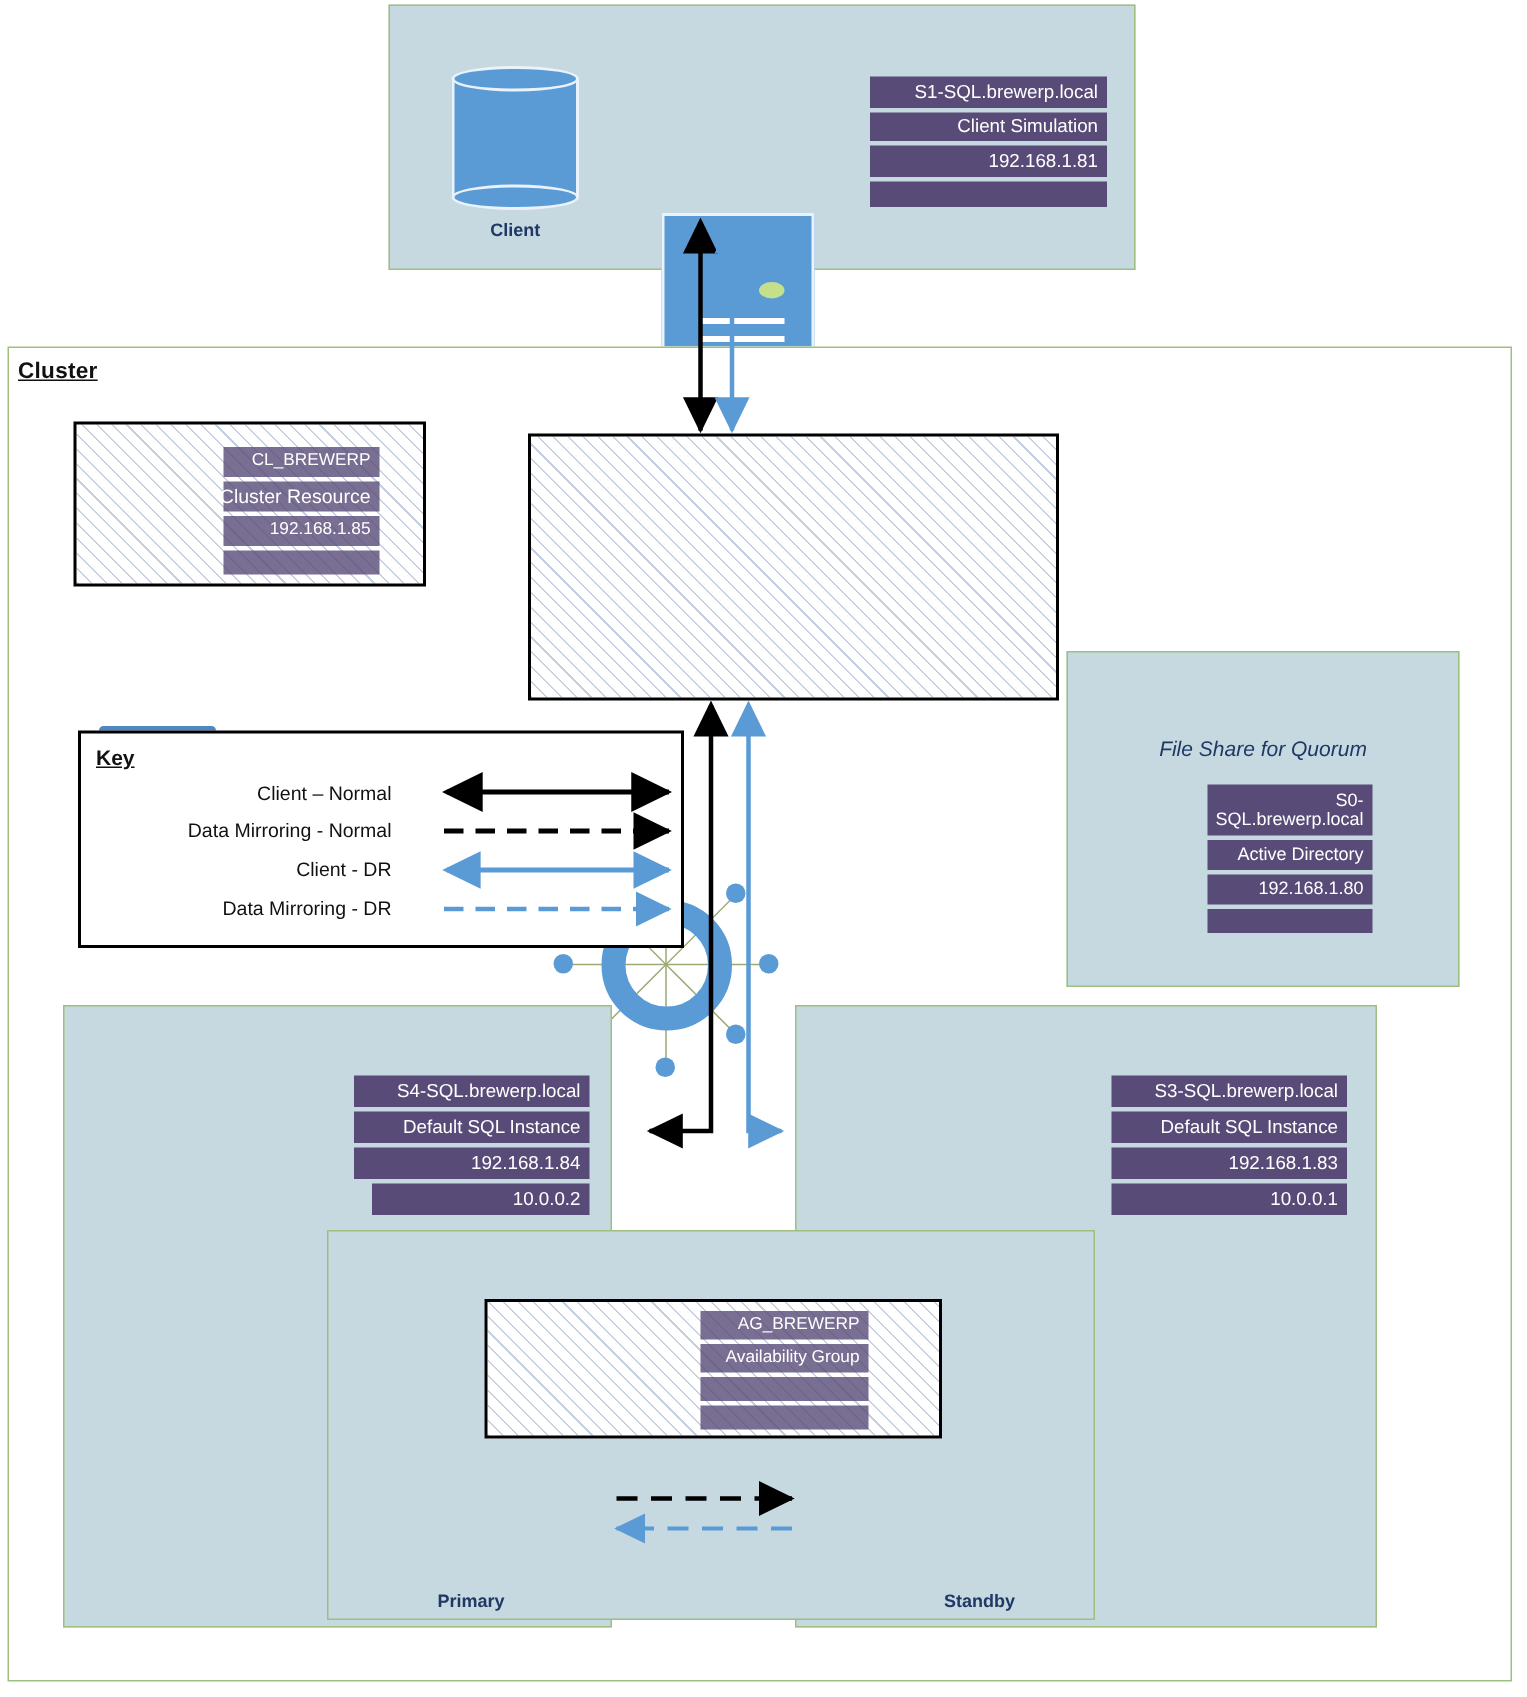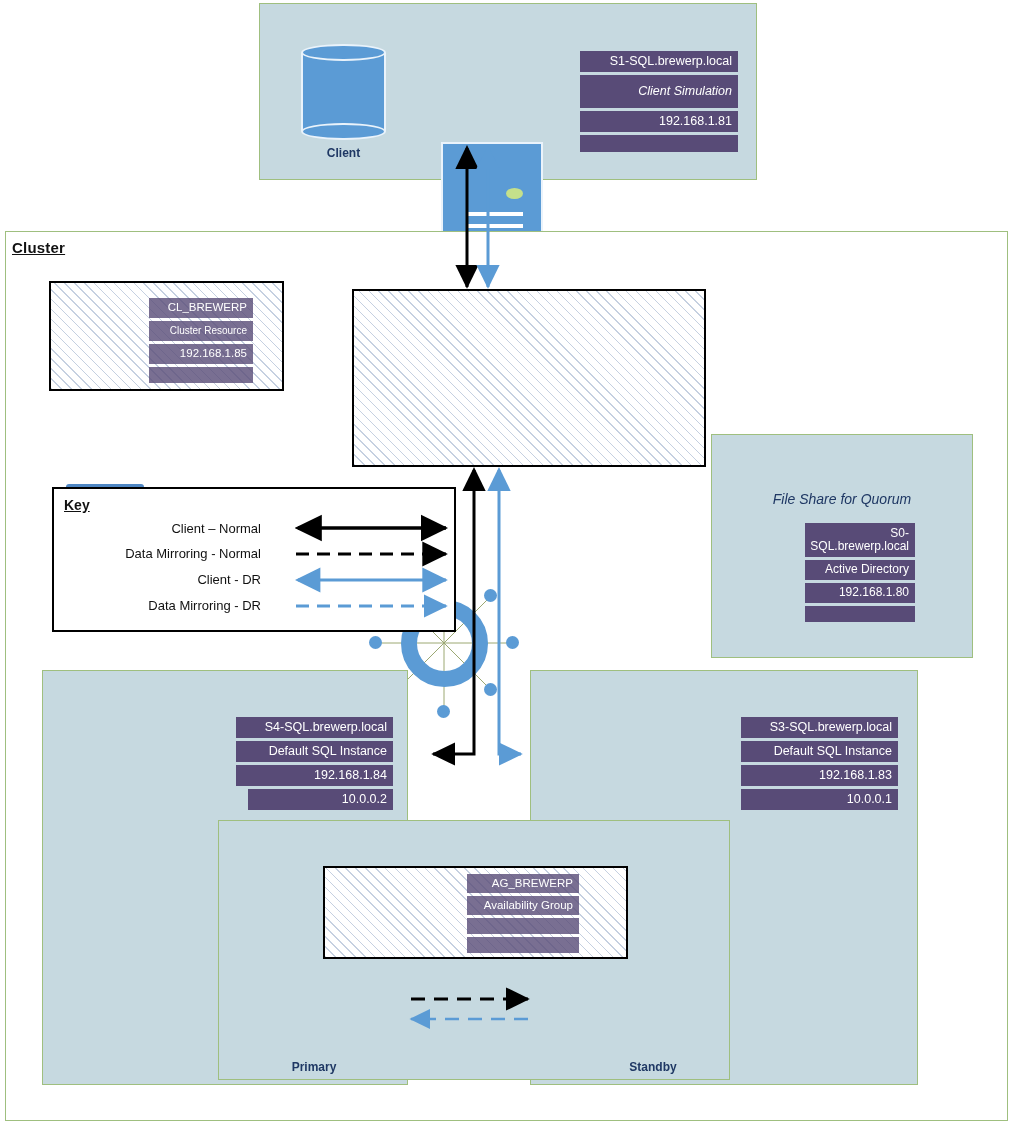--- a/index.html
+++ b/index.html
@@ -95,40 +95,40 @@
 
   <div class="abs server" style="left:441px;top:46px;width:102px;height:91px;">
     <div class="dot" style="right:18px;top:44px;"></div>
     <div class="ln" style="left:23px;right:18px;top:68px;"></div>
     <div class="ln" style="left:23px;right:18px;top:80px;"></div>
     <div class="ln" style="left:23px;right:18px;top:92px;"></div>
   </div>
 
   <div class="abs labelstack" style="left:580px;top:51px;width:158px;">
     <div class="lbl" style="height:21px;">S1-SQL.brewerp.local</div>
-    <div class="lbl" style="height:33px;font-style:italic;">Client Simulation</div>
+    <div class="lbl" style="height:19px;">Client Simulation</div>
     <div class="lbl" style="height:21px;">192.168.1.81</div>
     <div class="lbl empty" style="height:17px;"></div>
   </div>
 
   <div class="abs clusterbox" style="left:5px;top:231px;width:1003px;height:890px;"></div>
   <div class="abs cluster-title" style="left:12px;top:239px;">Cluster</div>
 
   <div class="abs hatchbox" style="left:49px;top:281px;width:235px;height:110px;"></div>
   <div class="abs monitor" style="left:62px;top:297px;width:76px;height:79px;">
     <div class="screen" style="left:4px;top:0px;width:66px;height:50px;"></div>
     <div class="neck" style="left:31px;top:50px;width:12px;height:10px;"></div>
     <div class="base" style="left:10px;top:60px;width:55px;height:7px;"></div>
     <div class="bx" style="left:0px;top:64px;width:20px;height:13px;"></div>
     <div class="bx" style="left:28px;top:62px;width:19px;height:17px;"></div>
     <div class="bx" style="left:55px;top:64px;width:20px;height:13px;"></div>
   </div>
   <div class="abs labelstack" style="left:149px;top:298px;width:104px;border-radius:11px;">
     <div class="lbl translucent" style="height:20px;font-size:11.5px;">CL_BREWERP</div>
-    <div class="lbl translucent" style="height:20px;font-size:10px;">Cluster Resource</div>
+    <div class="lbl translucent" style="height:20px;font-size:13px;">Cluster Resource</div>
     <div class="lbl translucent" style="height:20px;font-size:11.5px;">192.168.1.85</div>
     <div class="lbl translucent empty" style="height:16px;"></div>
   </div>
 
   <div class="abs hatchbox" style="left:352px;top:289px;width:354px;height:178px;"></div>
 
   <div class="abs hub" style="left:367px;top:300px;width:155px;height:155px;">
     <svg width="155" height="155" viewBox="0 0 155 155">
       <g stroke="#8a9a5b" stroke-width="1" opacity=".85">
         <line x1="77" y1="77" x2="77" y2="10"></line>

